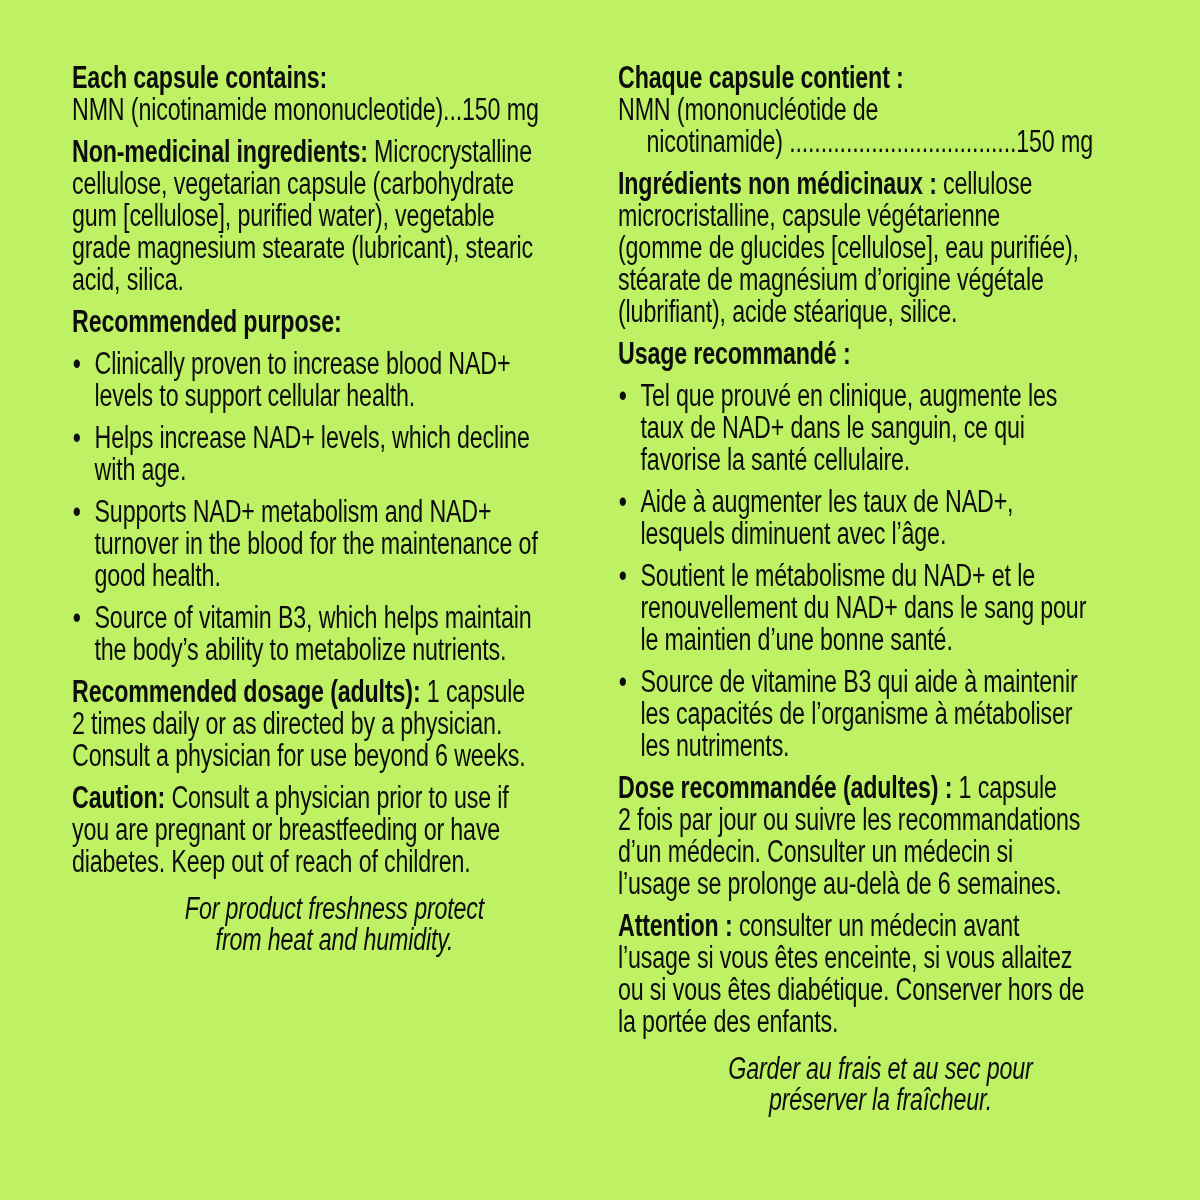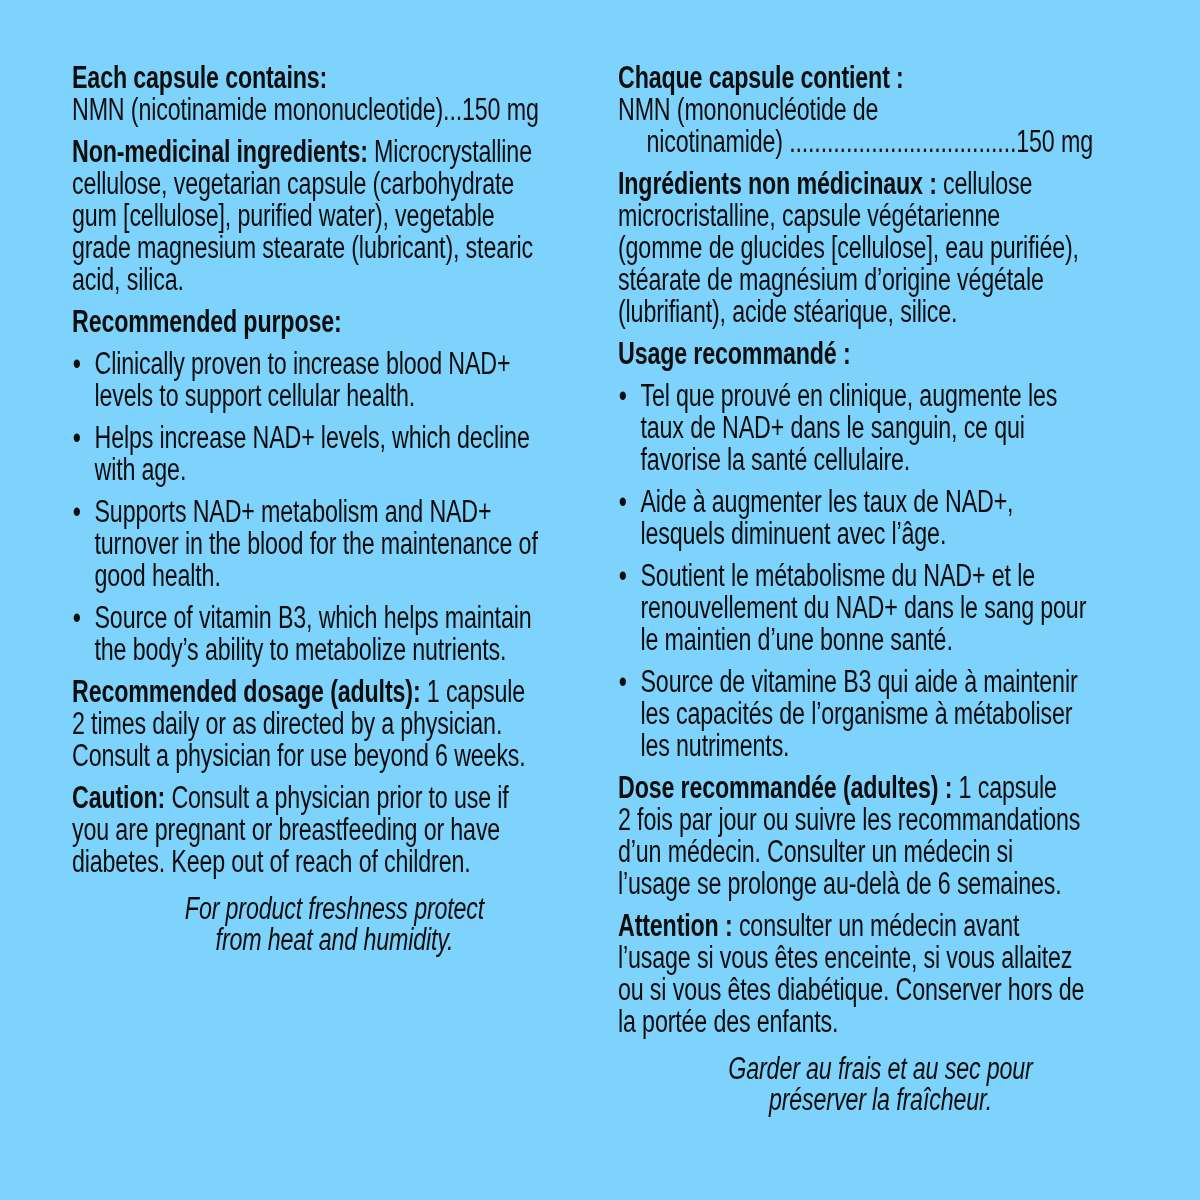--- a/index.html
+++ b/index.html
@@ -3,21 +3,21 @@
 <meta charset="utf-8">
 <style>
   html, body {
     margin: 0; padding: 0;
     width: 1200px; height: 1200px;
     background: #ffffff;
     overflow: hidden;
     font-family: "Liberation Sans", "DejaVu Sans", sans-serif;
     color: #0d0d0d;
   }
-  .panel { position: absolute; inset: 0; background: #7dd3fc; }
+  .panel { position: absolute; inset: 0; background: #bef264; }
   .col {
     position: absolute;
     top: 62px;
     width: 700px;
     font-size: 31px;
     line-height: 32px;
     transform: scaleX(0.75);
     transform-origin: 0 0;
     letter-spacing: -0.2px;
   }

